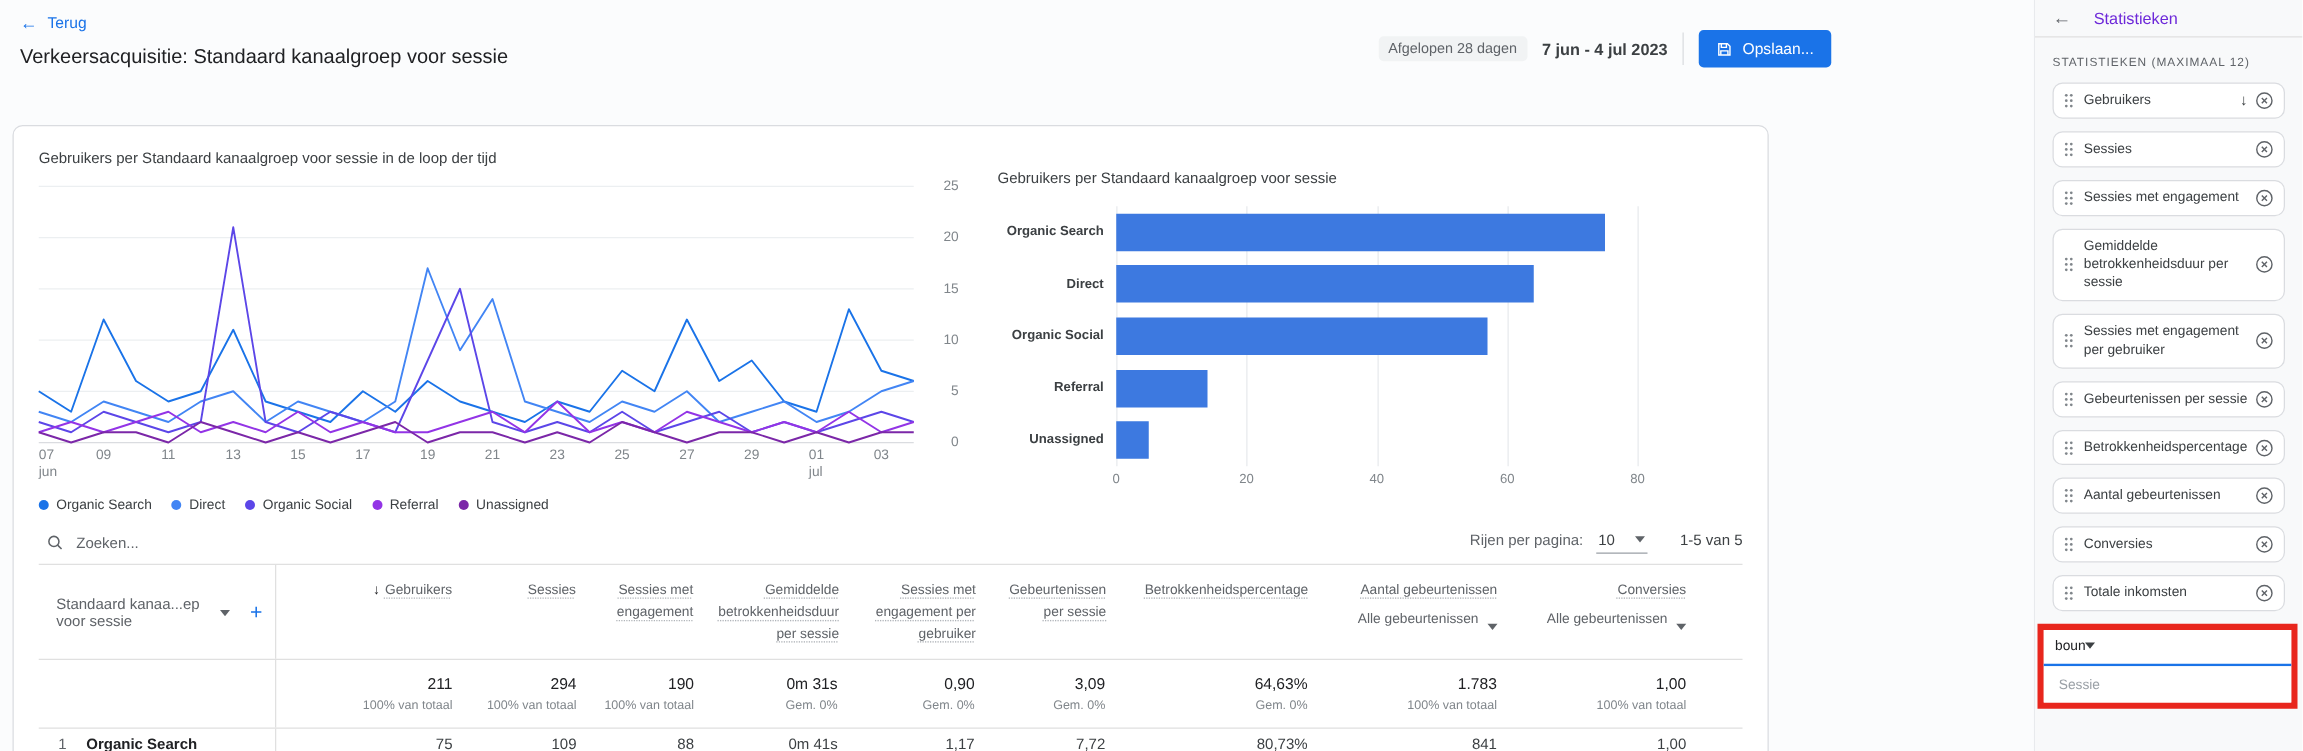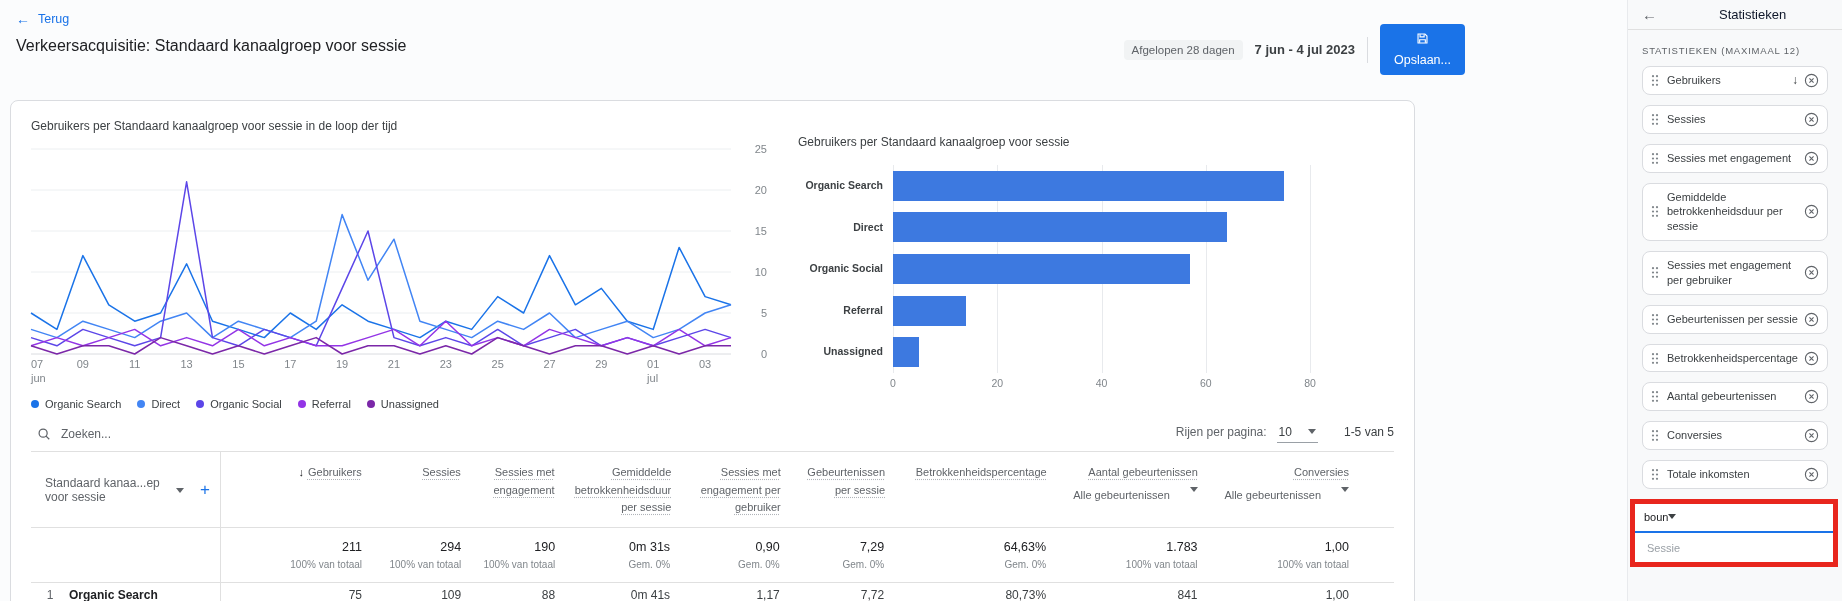--- a/index.html
+++ b/index.html
@@ -11,21 +11,21 @@
   
   .topbar { position:relative; height:100px; padding:10px 0 0 16px; }
   .back-link { display:inline-flex; align-items:center; gap:8px; color:#1a73e8; font-size:12.5px; cursor:pointer; }
   .back-arrow { font-size:14px; }
   .page-title { font-size:16px; font-weight:400; color:#202124; margin-top:9px; }
   .date-controls { position:absolute; top:24px; right:162px; display:flex; align-items:center; gap:12px; }
   .preset-badge { background:#f1f3f4; color:#5f6368; font-size:11.5px; padding:4px 8px; border-radius:4px; }
   .date-range { font-size:13px; font-weight:700; color:#3c4043; }
   .vdiv { width:1px; height:26px; background:#dadce0; }
   .save-btn { display:flex; align-items:center; gap:8px; background:#1a73e8; color:#fff; font-size:12.5px;
-              border:none; border-radius:4px; padding:8px 14px; cursor:pointer;flex-direction:column; }
+              border:none; border-radius:4px; padding:8px 14px; cursor:pointer; }
 
   
   .card { margin-left:10px; width:1405px; height:540px; background:#fff; border:1px solid #dadce0;
           border-radius:8px; padding:14px 20px 0; overflow:hidden; }
   .charts-row { display:flex; }
   .chart-title { font-size:12px; color:#3c4043; padding:4px 0 16px; }
 
   
   .lc-block { width:735px; }
   .lc-wrap { position:relative; width:700px; height:205px; }
@@ -56,40 +56,40 @@
   .rpp-select { display:flex; align-items:center; gap:16px; border-bottom:1px solid #9aa0a6; padding:0 2px 3px; color:#3c4043; cursor:pointer; }
   .range-label { color:#3c4043; }
   .caret { width:0; height:0; border-left:4px solid transparent; border-right:4px solid transparent; border-top:5px solid #5f6368; display:inline-block; }
 
   .t-row { display:grid; grid-template-columns:190px 1.35fr 0.95fr 0.9fr 1.1fr 1.05fr 1fr 1.55fr 1.45fr 1.45fr; padding-right:45px; }
   .t-dim { border-right:1px solid #e0e0e0; }
   .t-header { border-bottom:1px solid #e0e0e0; }
   .t-hcell { padding:12px 0 10px 20px; text-align:right; font-size:11px; color:#5f6368; line-height:1.6; }
   .t-hcell .h-label { text-decoration:underline dotted #b0b4b9; text-underline-offset:3px; }
   .sort-arrow { color:#202124; margin-right:4px; text-decoration:none; display:inline-block; }
-  .h-filter { display:flex; justify-content:flex-end; align-items:flex-start; gap:20px; margin-top:5px; color:#5f6368; cursor:pointer; }
+  .h-filter { display:flex; justify-content:flex-end; align-items:flex-end; gap:7px; margin-top:5px; color:#5f6368; cursor:pointer; }
   .dim-hcell { display:flex; align-items:center; gap:10px; padding:12px 10px 10px 14px; font-size:12px; color:#5f6368; }
   .plus-btn { color:#1a73e8; font-size:17px; font-weight:400; margin-left:6px; cursor:pointer; }
 
   .t-totals { border-bottom:1px solid #e0e0e0; }
   .t-tcell { padding:12px 0 12px 10px; text-align:right; }
   .tv { font-size:12.5px; color:#202124; }
   .ts { font-size:10px; color:#80868b; margin-top:5px; }
 
   .t-datarow { font-size:12px; color:#3c4043; }
   .t-dcell { padding:5px 0 5px 10px; text-align:right; }
   .dim-dcell { display:flex; align-items:center; padding:5px 10px 5px 0; }
   .row-index { width:38px; text-align:center; color:#5f6368; }
   .row-dim { font-weight:700; color:#202124; }
 
   
   .sidebar { width:215px; background:#f8f9fa; border-left:1px solid #e8eaed; display:flex; flex-direction:column; }
   .sb-header { display:flex; align-items:center; gap:18px; padding:0 14px; height:30px; border-bottom:1px solid #e0e0e0; }
   .sb-back { color:#5f6368; font-size:15px; cursor:pointer; }
-  .sb-title { font-size:13px; color:#0f172a;margin-left:44px; }
+  .sb-title { font-size:13px; color:#6d28d9; }
   .sb-section-label { font-size:9.5px; letter-spacing:.8px; color:#5f6368; padding:15px 14px 10px; }
   .metric-card { background:#fff; border:1px solid #dadce0; border-radius:8px; margin:0 14px 10px;
                  padding:4px 8px; display:flex; align-items:center; min-height:26px; cursor:grab; }
   .drag { display:flex; margin-right:8px; flex:0 0 auto; }
   .m-label { flex:1; font-size:11px; color:#3c4043; line-height:1.35; padding:2px 0; }
   .m-sort { color:#3c4043; font-size:12px; margin:0 6px; }
   .m-remove { display:flex; flex:0 0 auto; cursor:pointer; }
 
   .red-box { border:5px solid #e8261d; margin:0 4px 0 2px; }
   .dd-field { background:#fff; border-bottom:2px solid #1a73e8; padding:7px 9px 8px; display:flex;
@@ -346,21 +346,21 @@
         </div>
         <div class="t-tcell">
           <div class="tv">0m 31s</div>
           <div class="ts">Gem. 0%</div>
         </div>
         <div class="t-tcell">
           <div class="tv">0,90</div>
           <div class="ts">Gem. 0%</div>
         </div>
         <div class="t-tcell">
-          <div class="tv">7,29</div>
+          <div class="tv">3,09</div>
           <div class="ts">Gem. 0%</div>
         </div>
         <div class="t-tcell">
           <div class="tv">64,63%</div>
           <div class="ts">Gem. 0%</div>
         </div>
         <div class="t-tcell">
           <div class="tv">1.783</div>
           <div class="ts">100% van totaal</div>
         </div>

